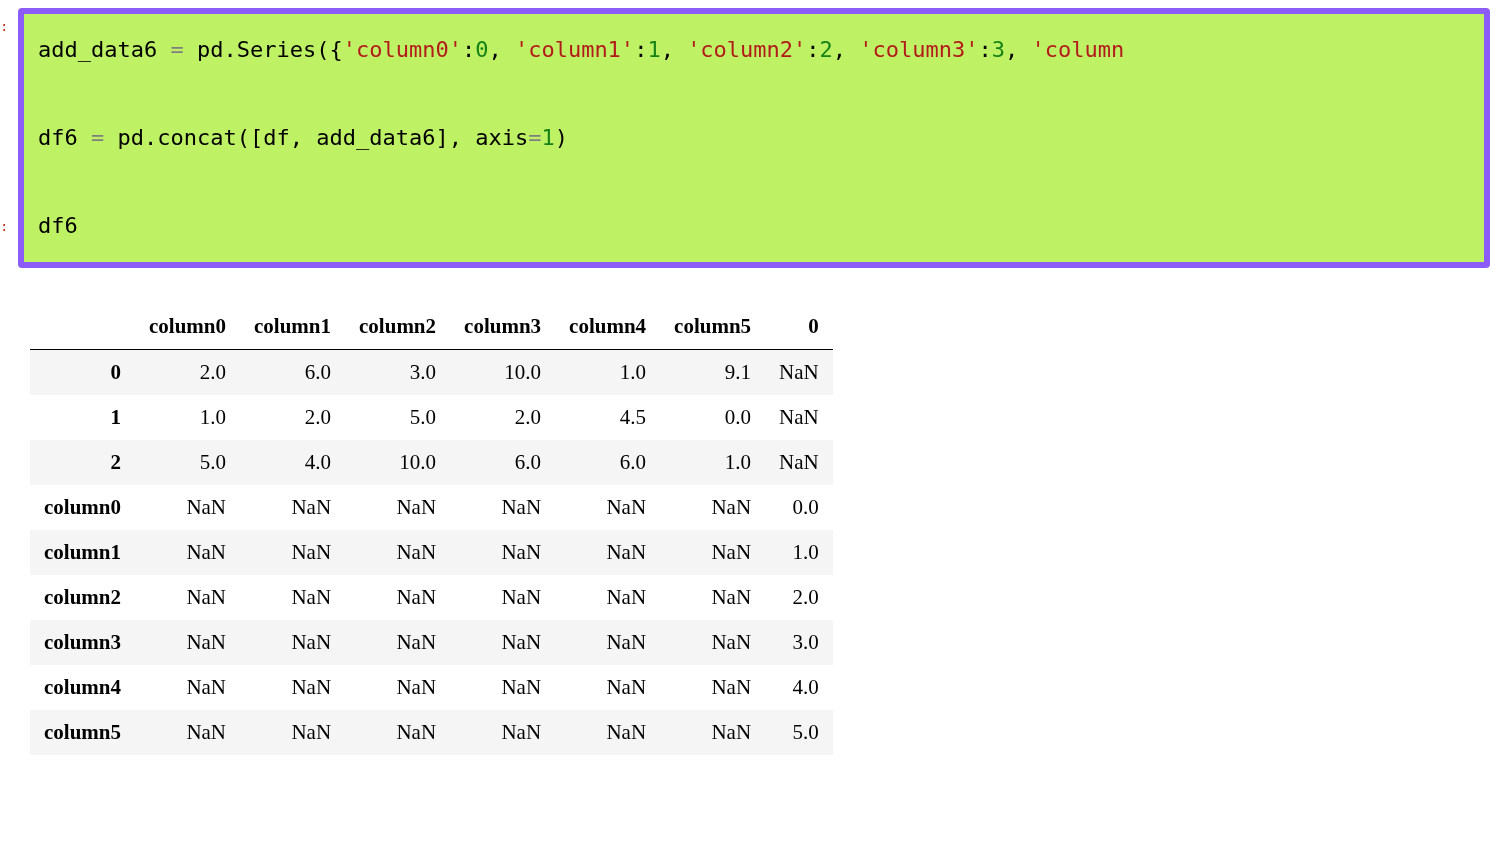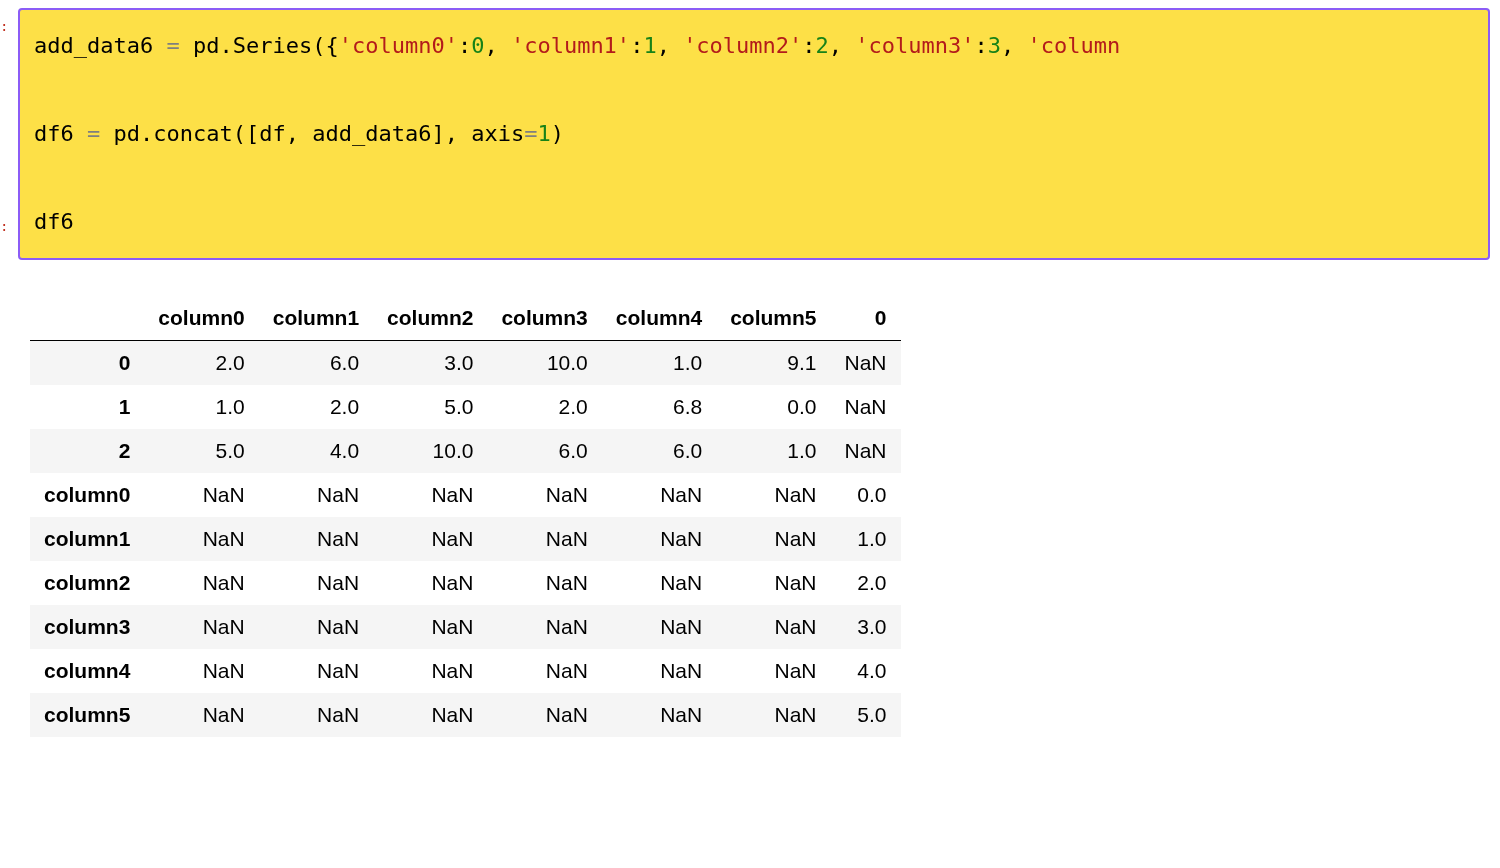--- a/index.html
+++ b/index.html
@@ -11,22 +11,22 @@
     color: #000;
     width: 1500px;
   }
 
   .wrap {
     padding: 0 0 30px 0;
   }
 
   .code-cell {
     margin: 8px 10px 0 18px;
-    border: 2px solid #8b5cf6;
-    background: #fde047;
+    border: 6px solid #8b5cf6;
+    background: #bef264;
     border-radius: 4px;
     padding: 14px 14px 14px 14px;
     overflow: hidden;
     white-space: nowrap;
   }
 
   .code-cell pre {
     margin: 0;
     font-family: "Menlo", "Consolas", "DejaVu Sans Mono", monospace;
     font-size: 22px;
@@ -39,21 +39,21 @@
   .tok-punc { color: #000000; }
   .tok-str  { color: #b31b1b; }
   .tok-num  { color: #178217; }
 
   .output {
     margin: 36px 0 0 30px;
   }
 
   table.df {
     border-collapse: collapse;
-    font-family: Liberation Sans, sans-serif;
+    font-family: Liberation Serif, serif;
   }
 
   table.df th,
   table.df td {
     padding: 10px 14px;
     text-align: right;
     font-size: 21px;
     white-space: nowrap;
     border: none;
   }
@@ -131,21 +131,21 @@
             <td>1.0</td>
             <td>9.1</td>
             <td>NaN</td>
           </tr>
           <tr>
             <th>1</th>
             <td>1.0</td>
             <td>2.0</td>
             <td>5.0</td>
             <td>2.0</td>
-            <td>6.8</td>
+            <td>4.5</td>
             <td>0.0</td>
             <td>NaN</td>
           </tr>
           <tr>
             <th>2</th>
             <td>5.0</td>
             <td>4.0</td>
             <td>10.0</td>
             <td>6.0</td>
             <td>6.0</td>

